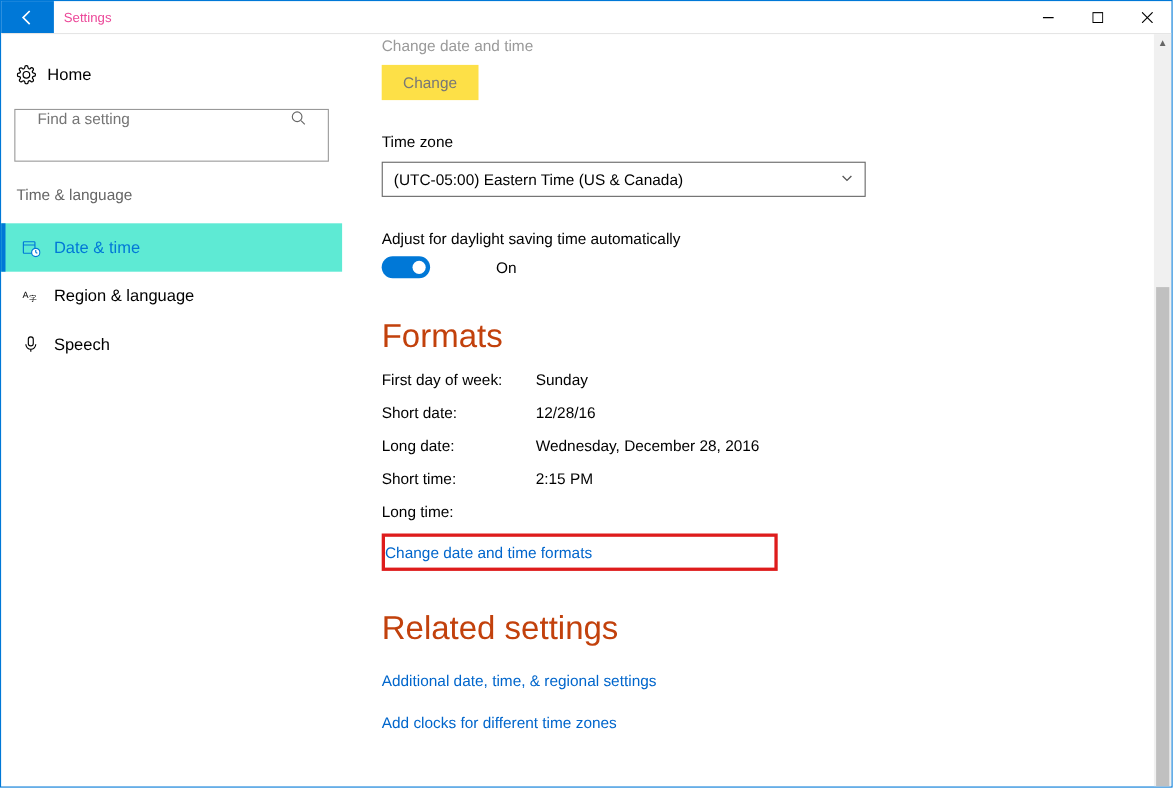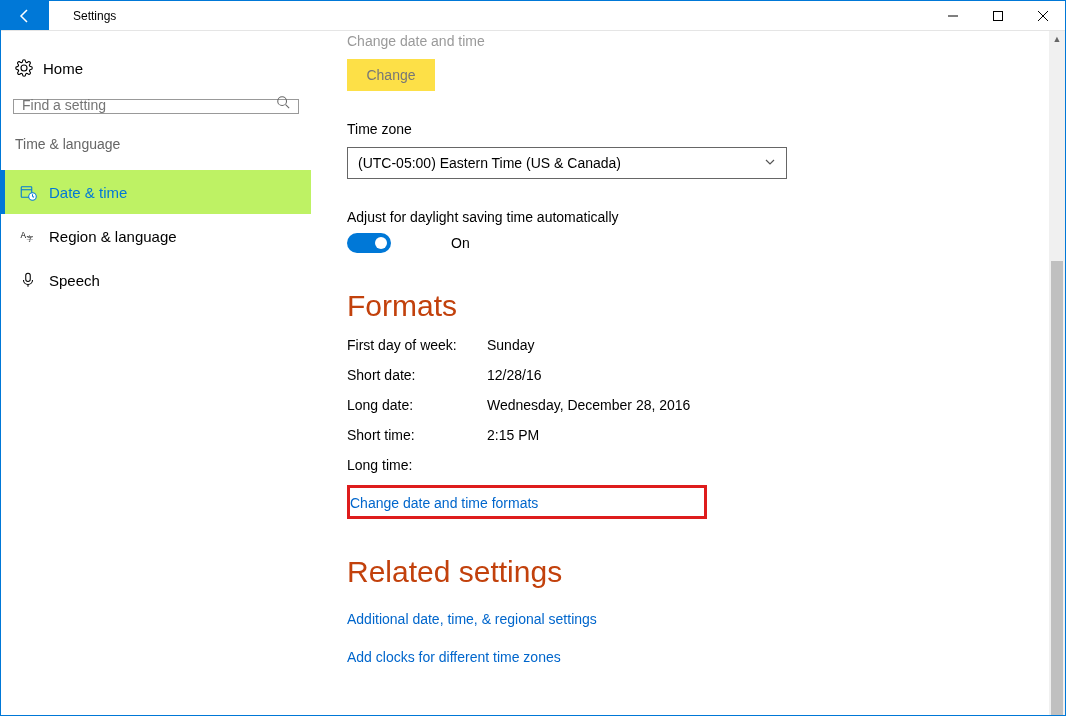--- a/index.html
+++ b/index.html
@@ -1,41 +1,41 @@
 <!DOCTYPE html>
 <html><head>
   <meta charset="utf-8">
   <style>
     * { margin: 0; padding: 0; box-sizing: border-box; font-family: "Segoe UI", Arial, sans-serif; }
     body { width: 1066px; height: 716px; border: 1px solid #0078d7; background: #fff; overflow: hidden; position: relative; }
 
     .titlebar { height: 30px; display: flex; align-items: stretch; border-bottom: 1px solid #e5e5e5; }
     .back-btn { width: 48px; background: #0078d7; color: #fff; display: flex; align-items: center; justify-content: center; }
     .back-btn svg { width: 16px; height: 16px; }
-    .title-text { flex: 0 0 auto; padding-left: 24px; font-size: 12px; color: #000000; display: flex; align-items: center; }
+    .title-text { flex: 0 0 auto; padding-left: 9px; font-size: 12px; color: #ec4899; display: flex; align-items: center; }
     .title-spacer { flex: 1; }
     .winbtn { width: 45px; display: flex; align-items: center; justify-content: center; color: #000; font-size: 14px; }
     .winbtn svg { width: 10px; height: 10px; }
 
     .content { display: flex; height: calc(100% - 30px); }
 
     .sidebar { width: 310px; padding-top: 22px; }
     .home-row { display: flex; align-items: center; padding: 6px 14px 6px 14px; margin-bottom: 16px; }
     .home-row .icon { width: 28px; display:flex; align-items:center; color:#000; }
     .home-row .label { font-size: 15px; color: #000; }
 
     .search-wrap { margin: 0 12px 22px 12px; }
-    .search-box { width: 100%; border: 1px solid #999; height: 15px; display: flex; align-items: flex-end; padding: 0 8px; }
+    .search-box { width: 100%; border: 1px solid #999; height: 48px; display: flex; align-items: flex-start; padding: 0 20px; }
     .search-box input { flex: 1; border: none; outline: none; font-size: 14px; color: #666; background: transparent; }
     .search-box .sicon { color: #666; }
 
     .category { padding: 0 14px 18px 14px; font-size: 14px; color: #666; }
 
     .navitem { display: flex; align-items: center; height: 44px; padding-left: 14px; font-size: 15px; color: #000; border-left: 4px solid transparent; }
-    .navitem.active { border-left: 4px solid #0078d7; background: #bef264; color: #0078d7; }
+    .navitem.active { border-left: 4px solid #0078d7; background: #5eead4; color: #0078d7; }
     .navitem .icon { width: 30px; display:flex; align-items:center; }
     .navitem.active .icon { color: #0078d7; }
 
     .main { flex: 1; padding: 0 0 0 36px; position: relative; overflow: hidden; }
     .main-inner { position: relative; }
 
     .trunc-label { font-size: 14px; color: #9a9a9a; margin-top: 2px; }
     .change-btn { margin-top: 10px; width: 88px; height: 32px; background: #fde047; color: #777; border: none; font-size: 14px; display:flex; align-items:center; justify-content:center; }
 
     .field-label { font-size: 14px; color: #000; margin-top: 30px; }

